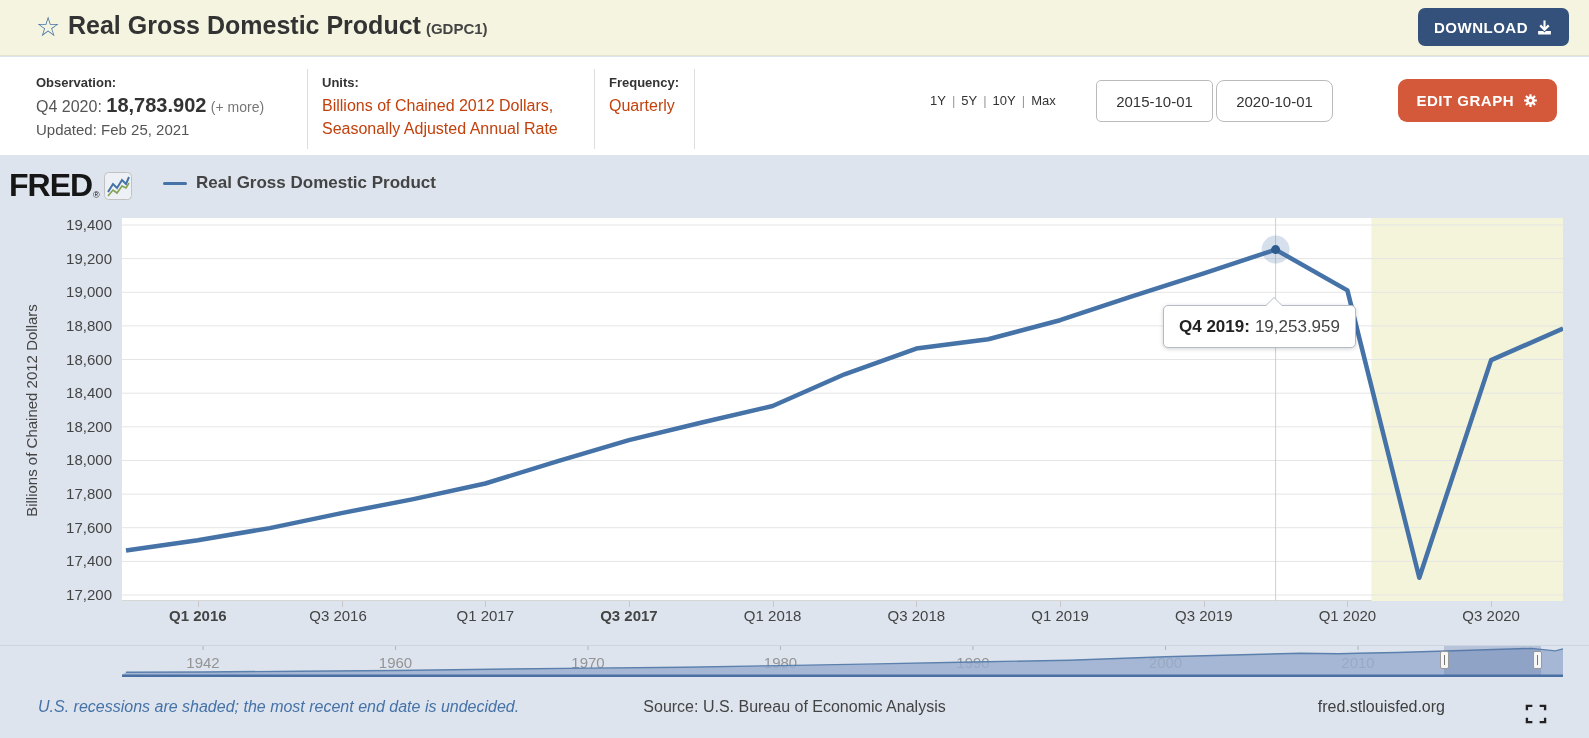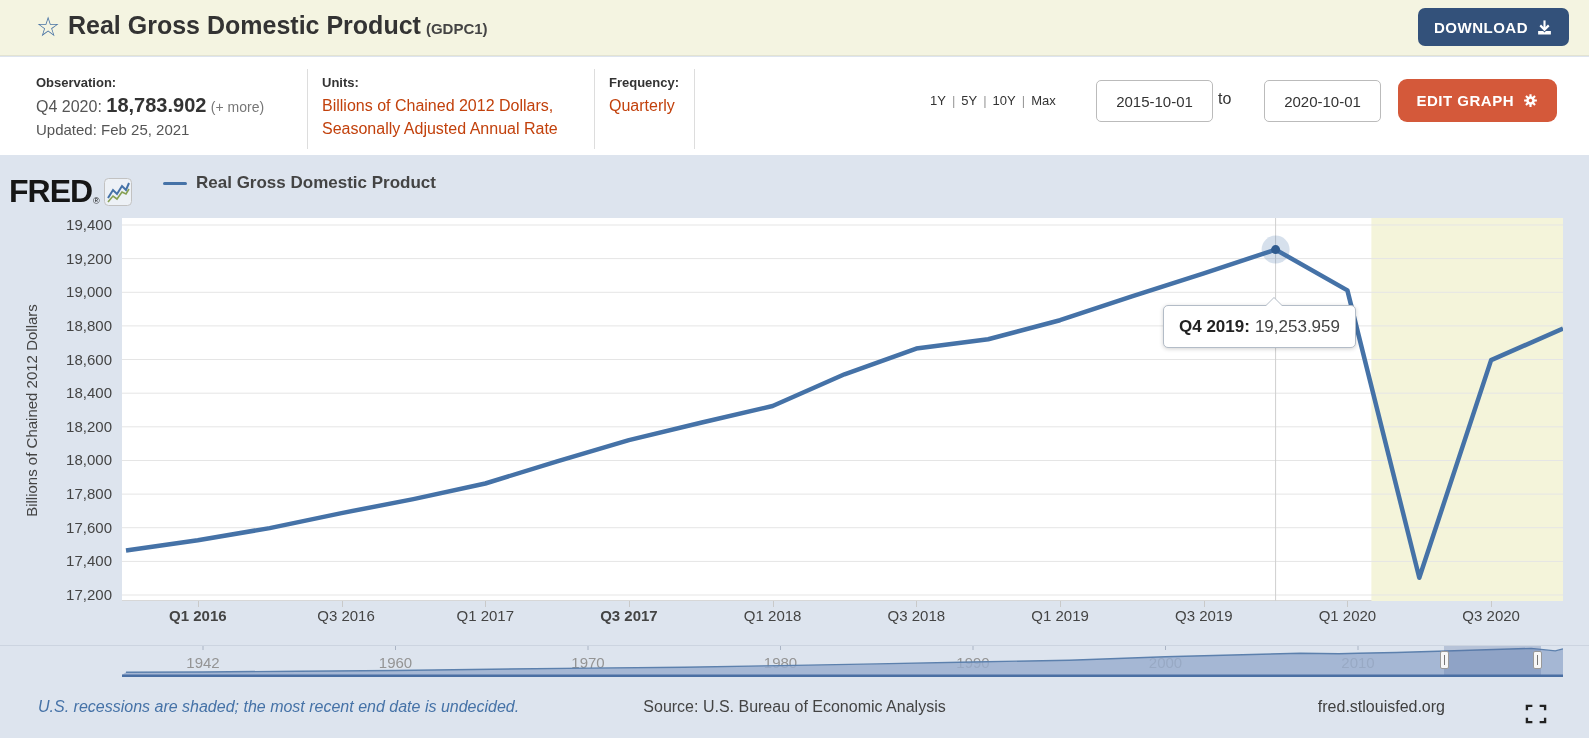--- a/index.html
+++ b/index.html
@@ -25,21 +25,21 @@
   .v-divider { position:absolute; top:12px; height:80px; width:1px; background:#ddd; }
   .range-links { position:absolute; left:930px; top:36px; font-size:13px; color:#333; }
   .range-links .sep { color:#999; padding:0 6px; }
   .range-link { cursor:pointer; }
   .date-input { position:absolute; top:23px; width:117px; height:42px; border:1px solid #bbb; border-radius:5px; background:#fff; text-align:center; font-size:15px; color:#333; font-family:inherit; }
   .to-label { position:absolute; left:1218px; top:33px; font-size:16px; color:#333; }
   .edit-btn { position:absolute; right:32px; top:22px; height:43px; background:#d4593a; color:#fff; border:none; border-radius:9px; font-size:15px; font-weight:bold; letter-spacing:0.5px; padding:0 18px; display:flex; align-items:center; gap:8px; cursor:pointer; font-family:inherit; }
 
   
   .chart-section { position:absolute; left:0; top:155px; width:1589px; height:583px; background:#dde4ee; }
-  .fred-logo { position:absolute; left:9px; top:12px; display:flex; align-items:center;margin-top:6px; }
+  .fred-logo { position:absolute; left:9px; top:12px; display:flex; align-items:center; }
   .fred-word { font-size:32px; font-weight:900; color:#161616; letter-spacing:-1px; }
   .fred-reg { font-size:9px; color:#161616; align-self:flex-end; margin:0 4px 4px 1px; }
   .spark-box { width:28px; height:28px; }
   .legend { position:absolute; left:163px; top:18px; display:flex; align-items:center; gap:9px; }
   .legend-swatch { width:24px; height:3px; background:#4572a7; border-radius:2px; }
   .legend-label { font-size:17px; font-weight:bold; color:#444; }
 
   .plot { position:absolute; left:122px; top:63px; width:1441px; height:383px; background:#fff; border-bottom:1px solid #d7d7d7; }
   .y-tick { position:absolute; right:1477px; width:90px; text-align:right; font-size:15px; color:#444; }
   .y-axis-title { position:absolute; left:-79px; top:247px; width:220px; text-align:center; font-size:15px; color:#444; transform:rotate(-90deg); }
@@ -104,21 +104,21 @@
   <div class="v-divider" style="left:594px;"></div>
   <div class="meta-cell" style="left:609px;">
     <div class="meta-label">Frequency:</div>
     <div class="meta-value">Quarterly</div>
   </div>
   <div class="v-divider" style="left:694px;"></div>
 
   <div class="range-links"><span class="range-link">1Y</span><span class="sep">|</span><span class="range-link">5Y</span><span class="sep">|</span><span class="range-link">10Y</span><span class="sep">|</span><span class="range-link">Max</span></div>
   <input class="date-input" style="left: 1096px;" value="2015-10-01">
   <span class="to-label">to</span>
-  <input class="date-input" style="left: 1264px;" value="2020-10-01">
+  <input class="date-input" style="left: 1216px; border-radius: 8px;" value="2020-10-01">
   <button class="edit-btn">
     <span>EDIT GRAPH</span>
     <svg width="17" height="17" viewBox="0 0 24 24">
       <g stroke="#fff" stroke-width="3">
           <path d="M12 3v18M3 12h18M5.6 5.6l12.8 12.8M18.4 5.6L5.6 18.4"></path>
         </g>
       <circle cx="12" cy="12" r="6" fill="#fff"></circle>
         <circle cx="12" cy="12" r="2.4" fill="#d4593a"></circle>
     </svg>
   </button>
@@ -179,21 +179,21 @@
 
   <div class="tooltip">
     <b>Q4 2019:</b>
     <span>19,253.959</span>
   </div>
 
   <div id="xLabels">
       <div class="x-tickmark" style="left: 197.85px;"></div>
       <div class="x-tick" style="left: 152.85px; font-weight: bold;">Q1 2016</div>
       <div class="x-tickmark" style="left: 341.55px;"></div>
-      <div class="x-tick" style="left: 301px;">Q3 2016</div>
+      <div class="x-tick" style="left: 293px;">Q3 2016</div>
       <div class="x-tickmark" style="left: 485.25px;"></div>
       <div class="x-tick" style="left: 440.25px;">Q1 2017</div>
       <div class="x-tickmark" style="left: 628.95px;"></div>
       <div class="x-tick" style="left: 583.95px; font-weight: bold;">Q3 2017</div>
       <div class="x-tickmark" style="left: 772.65px;"></div>
       <div class="x-tick" style="left: 727.65px;">Q1 2018</div>
       <div class="x-tickmark" style="left: 916.35px;"></div>
       <div class="x-tick" style="left: 871.35px;">Q3 2018</div>
       <div class="x-tickmark" style="left: 1060.05px;"></div>
       <div class="x-tick" style="left: 1015.05px;">Q1 2019</div>

